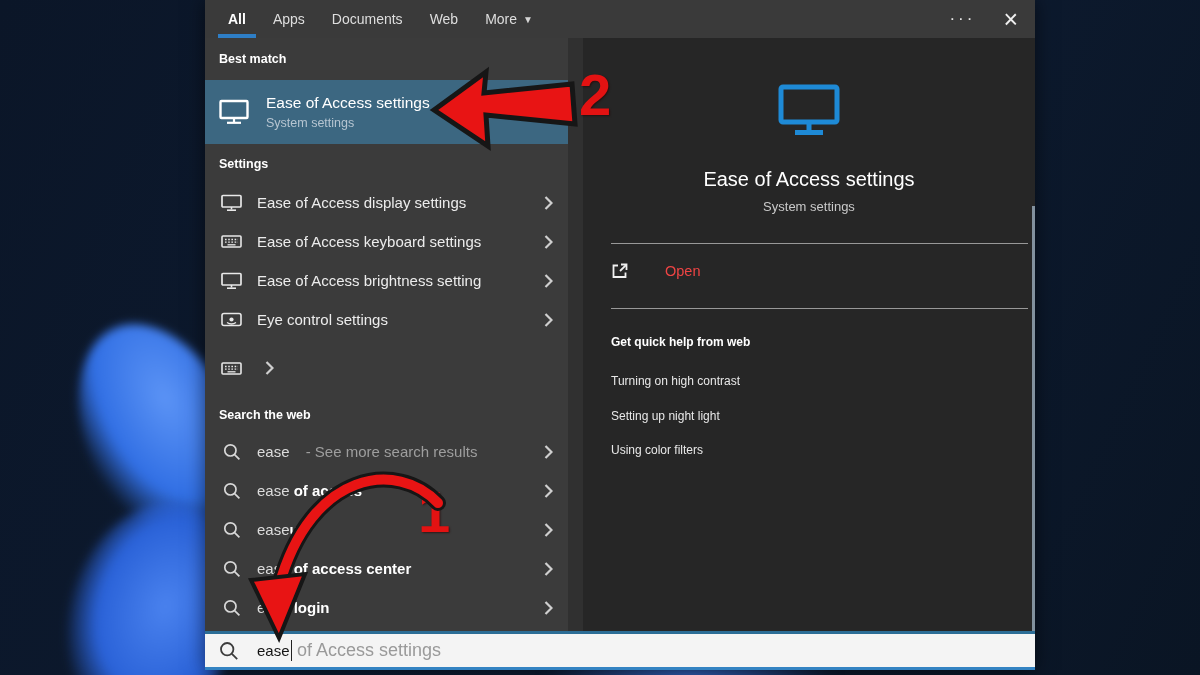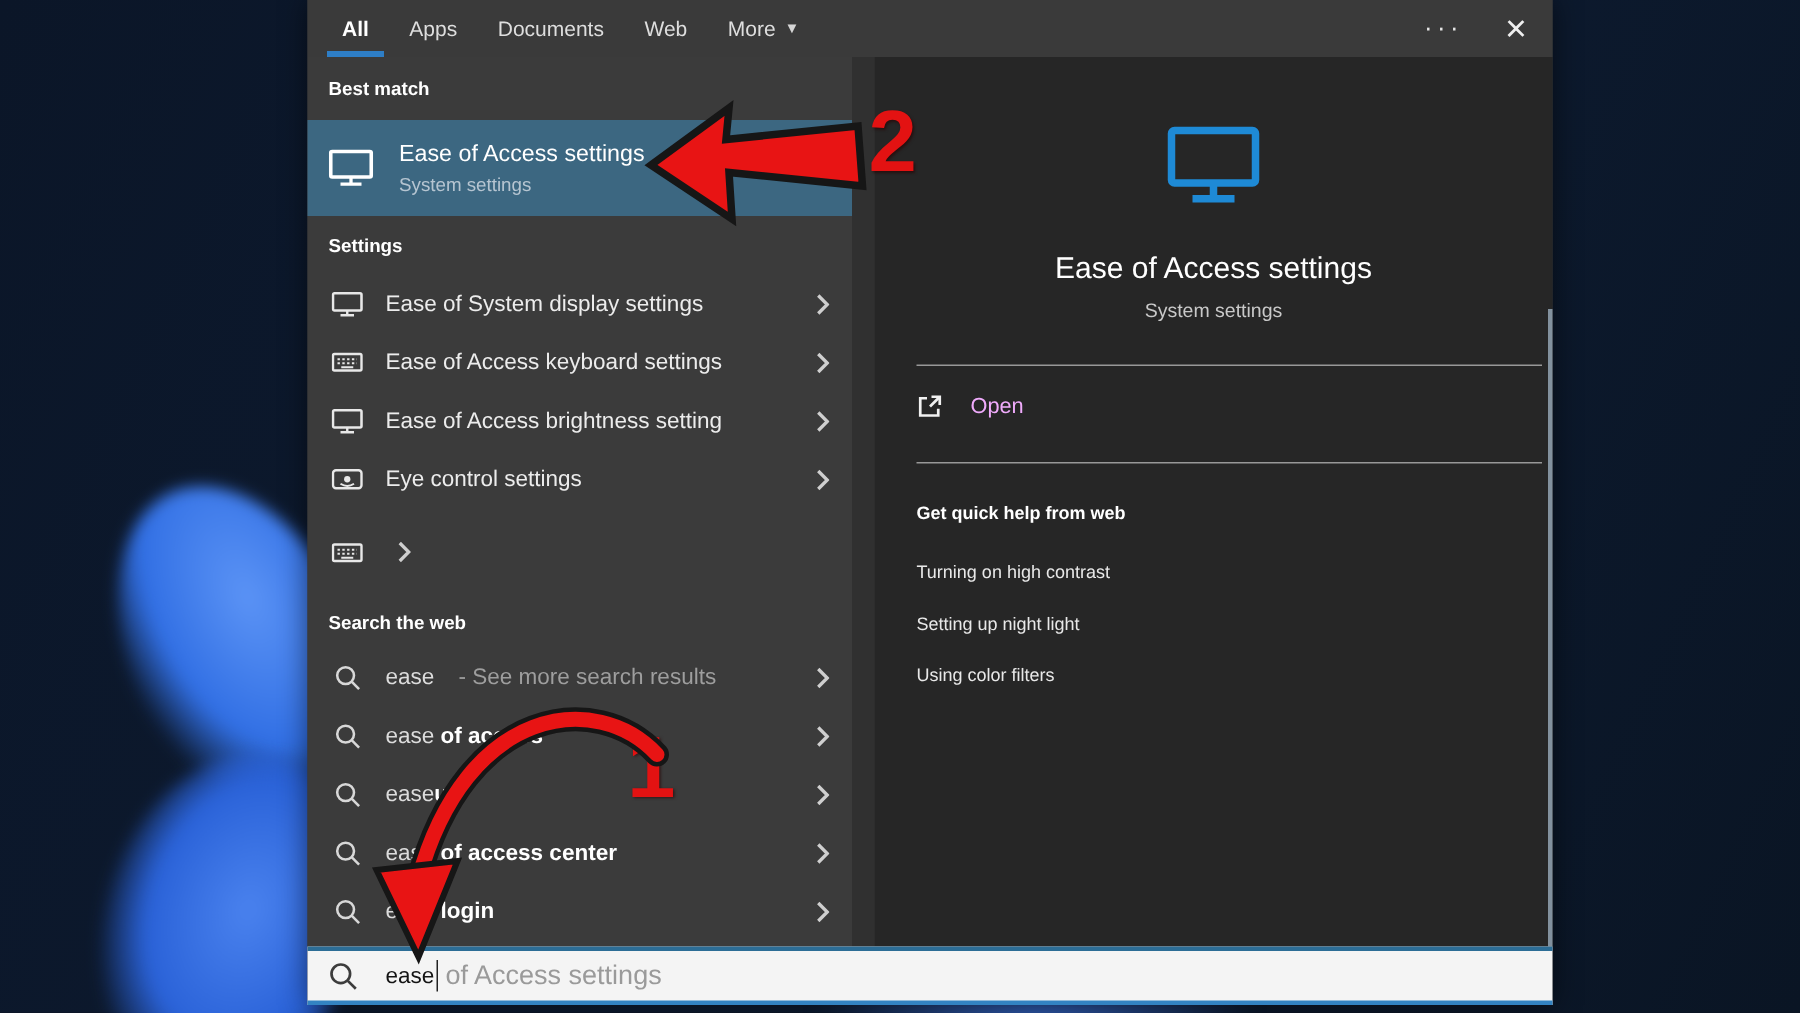--- a/index.html
+++ b/index.html
@@ -60,21 +60,21 @@
 
   
   .pv-icon { position:absolute; left:50%; top:45px; transform:translateX(-50%); }
   .pv-title { position:absolute; left:0; right:0; top:130px; text-align:center;
     font-size:20px; color:#ffffff; }
   .pv-sub { position:absolute; left:0; right:0; top:161px; text-align:center;
     font-size:13px; color:#c9c9c9; }
   .pv-div { position:absolute; left:28px; right:7px; height:1px; background:#989898; }
   .pv-div1 { top:205px; } .pv-div2 { top:270px; }
   .open-row { position:absolute; left:28px; top:224px; display:flex; align-items:center; }
-  .open-row .lbl { font-size:14.5px; color:#f0abfc; margin-left:18px; }
+  .open-row .lbl { font-size:14.5px; color:#ef4444; margin-left:36px; }
   .qh-header { position:absolute; left:28px; top:297px; font-size:12px; font-weight:bold; color:#fff; }
   .qh-link { position:absolute; left:28px; font-size:12px; color:#e8e8e8; }
   .edge-strip { position:absolute; right:0; top:168px; bottom:0; width:3px; background:#93a5b4; opacity:.85; }
 
   
   .searchbar { position:absolute; left:0; bottom:0; width:100%; height:39px;
     background:#f4f4f4; border-top:3px solid #2c6d96; border-bottom:3px solid #3383c2;
     display:flex; align-items:center; padding:0 14px; }
   .searchbar .ic { flex:0 0 24px; margin-right:14px; display:flex; }
   .typed { font-size:15px; color:#141414; }
@@ -148,21 +148,21 @@
       <div class="sec-header" style="top:119px">Settings</div>
 
       <div class="row" style="top:145px">
         <span class="ic">
           <svg width="21" height="18" viewBox="0 0 21 18">
               <rect x="1" y="1.5" width="19" height="11.5" rx="1" fill="none" stroke="#e8e8e8" stroke-width="1.7"></rect>
               <line x1="10.5" y1="13" x2="10.5" y2="15.5" stroke="#e8e8e8" stroke-width="1.6"></line>
               <line x1="6" y1="16.2" x2="15" y2="16.2" stroke="#e8e8e8" stroke-width="1.6"></line>
             </svg>
         </span>
-        <span class="lbl">Ease of System display settings</span>
+        <span class="lbl">Ease of Access display settings</span>
         <span class="chev">
           <svg width="9" height="14" viewBox="0 0 9 14">
               <path d="M1.5 1 L7.5 7 L1.5 13" fill="none" stroke="#cfcfcf" stroke-width="2.2"></path>
             </svg>
         </span>
       </div>
 
       <div class="row" style="top:223px">
         <span class="ic">
           <svg width="21" height="18" viewBox="0 0 21 18">

